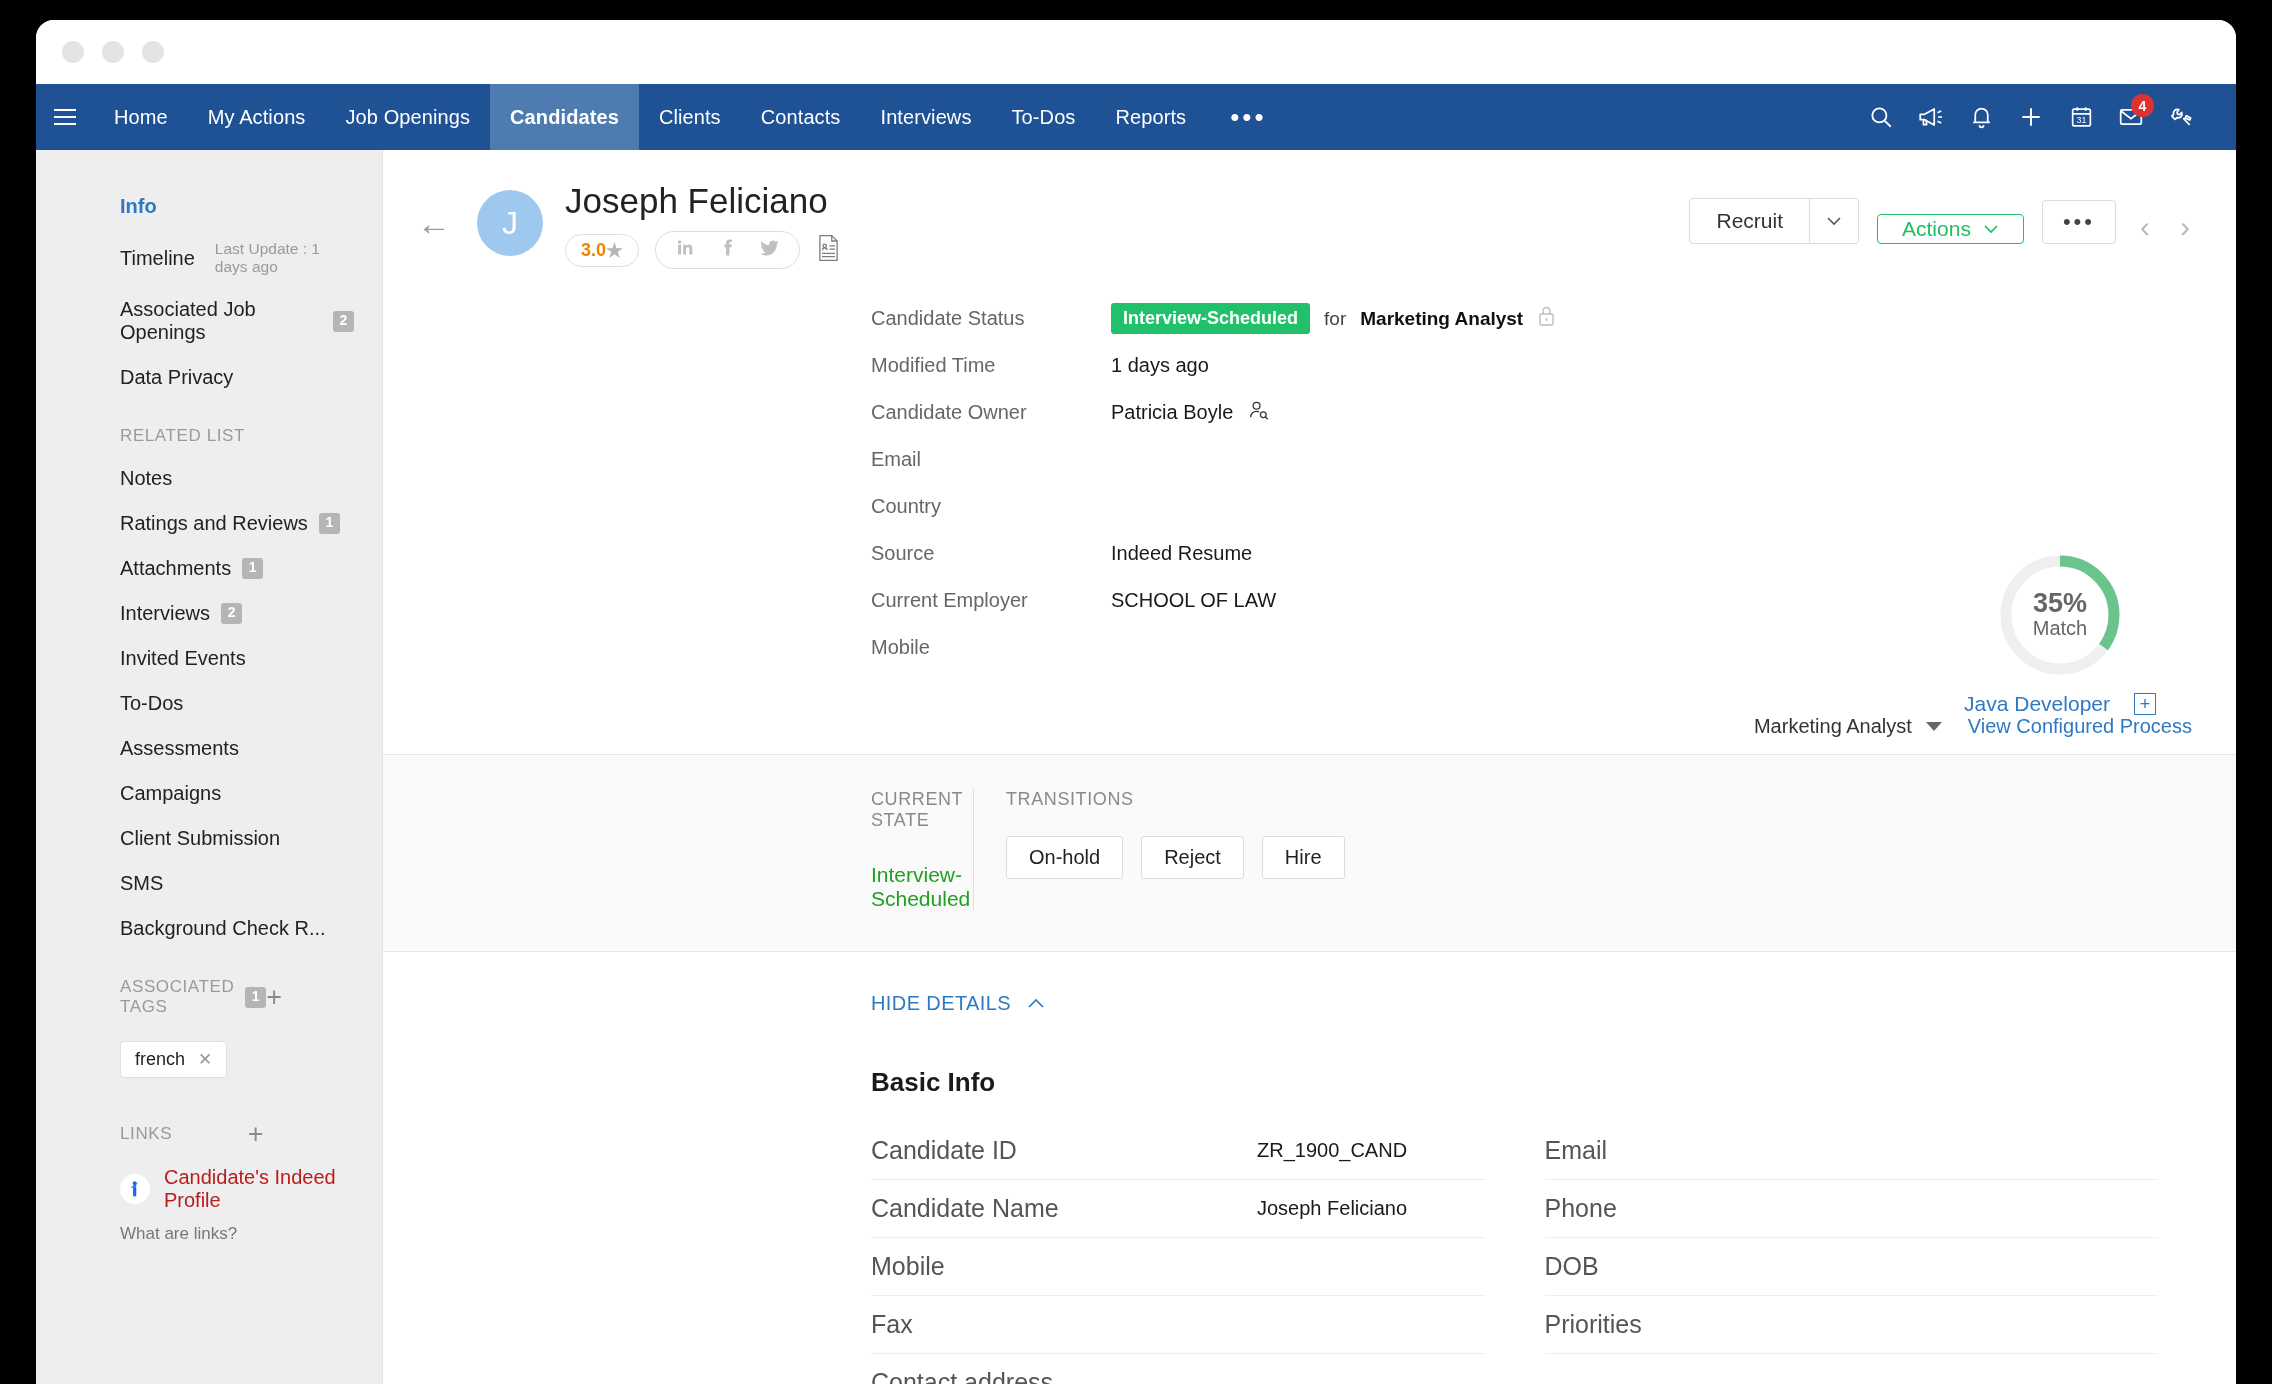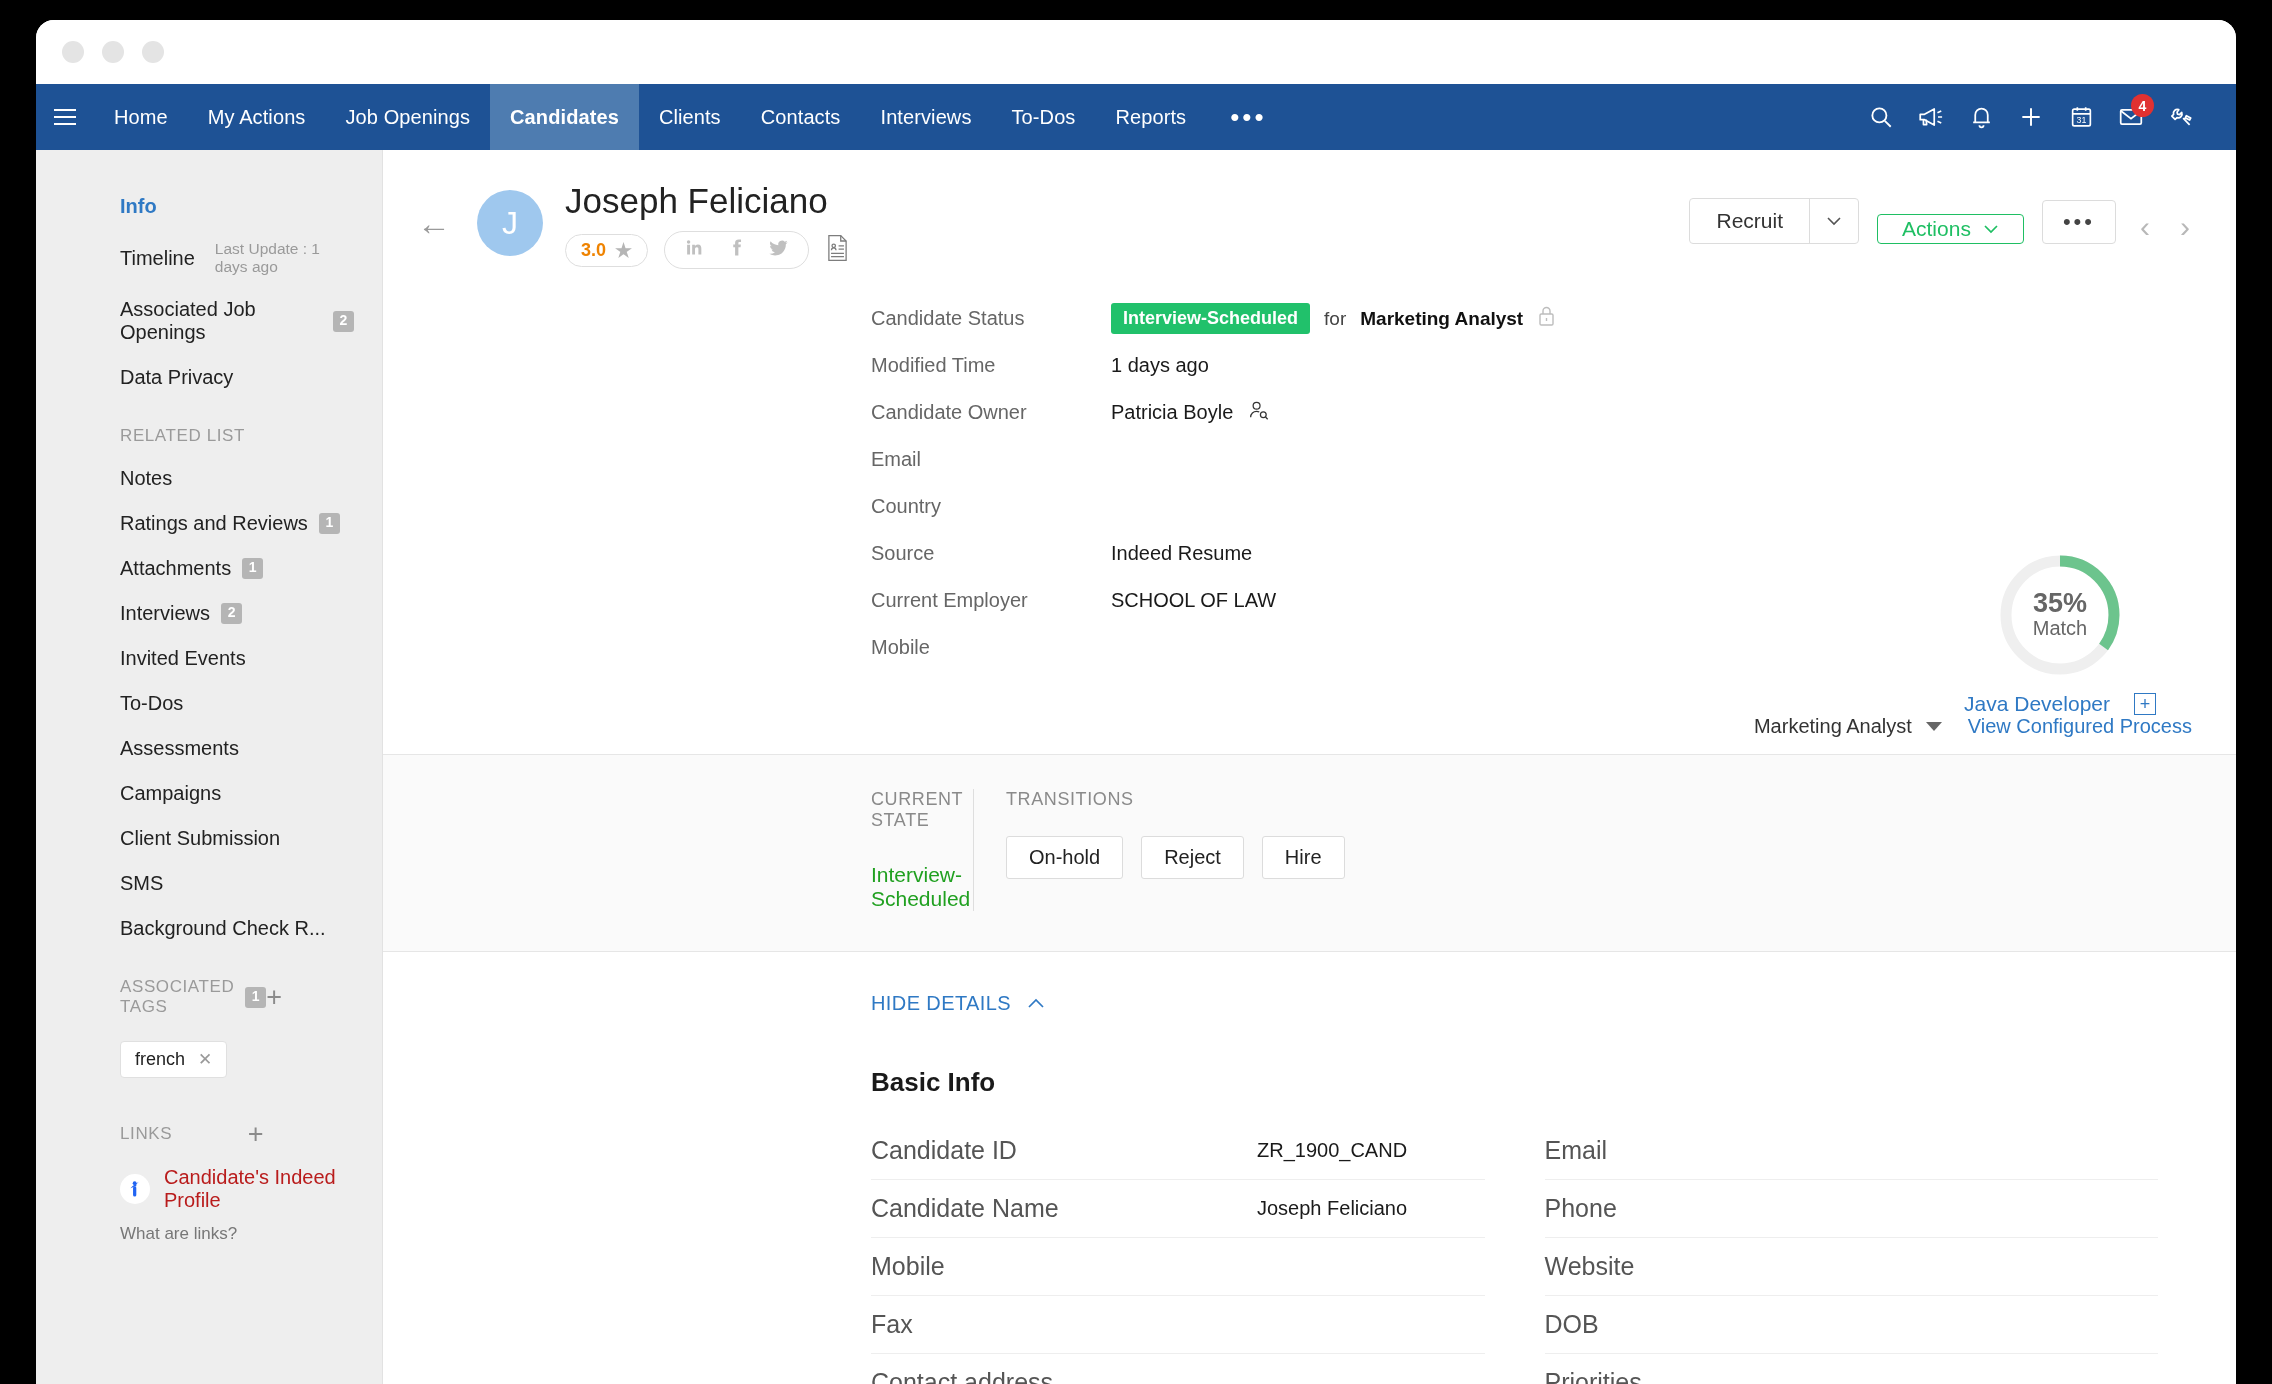--- a/index.html
+++ b/index.html
@@ -96,21 +96,21 @@
   .backarrow { font-size: 34px; color: #9a9a9a; cursor: pointer; margin-top: 26px; line-height: 1; }
   .avatar {
     width: 66px; height: 66px; border-radius: 50%; background: #9fc8ee;
     color: #fff; font-size: 32px; display: flex; align-items: center; justify-content: center;
     margin: 10px 0 0 26px; flex: 0 0 66px; font-weight: 400;
   }
   .name-block { margin-left: 22px; }
   .cand-name { font-size: 35px; color: #222; font-weight: 400; line-height: 1.18; }
   .chips { display: flex; align-items: center; gap: 16px; margin-top: 10px; }
   .rating-chip {
-    display: inline-flex; align-items: center; gap: 9px;
+    display: inline-flex; align-items: center; 
     border: 1px solid #dedede; border-radius: 20px; padding: 4px 15px;
     font-size: 18px; color: #ef8300; font-weight: 600; cursor: pointer;
   }
   .rating-chip .star { color: #b5b5b5; font-size: 19px; }
   .social-chip {
     display: inline-flex; align-items: center; gap: 20px;
     border: 1px solid #dedede; border-radius: 20px; padding: 5px 18px;
     color: #b5b5b5;
   }
   .social-chip span { cursor: pointer; }
@@ -524,24 +524,20 @@
         <div class="bcol right">
           <div class="brow">
             <div class="blabel">Email</div>
             <div class="bvalue"></div>
           </div>
           <div class="brow">
             <div class="blabel">Phone</div>
             <div class="bvalue"></div>
           </div>
           <div class="brow">
-            <div class="blabel">Website</div>
-            <div class="bvalue"></div>
-          </div>
-          <div class="brow">
             <div class="blabel">DOB</div>
             <div class="bvalue"></div>
           </div>
           <div class="brow">
             <div class="blabel">Priorities</div>
             <div class="bvalue"></div>
           </div>
         </div>
       </div>
 

